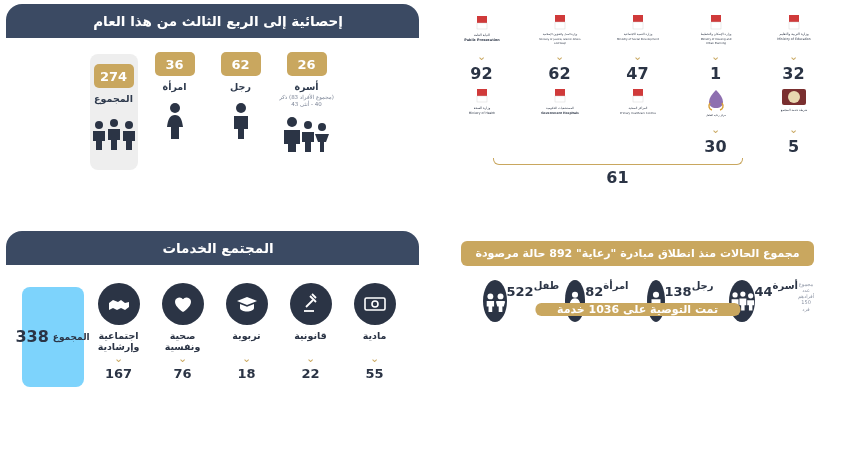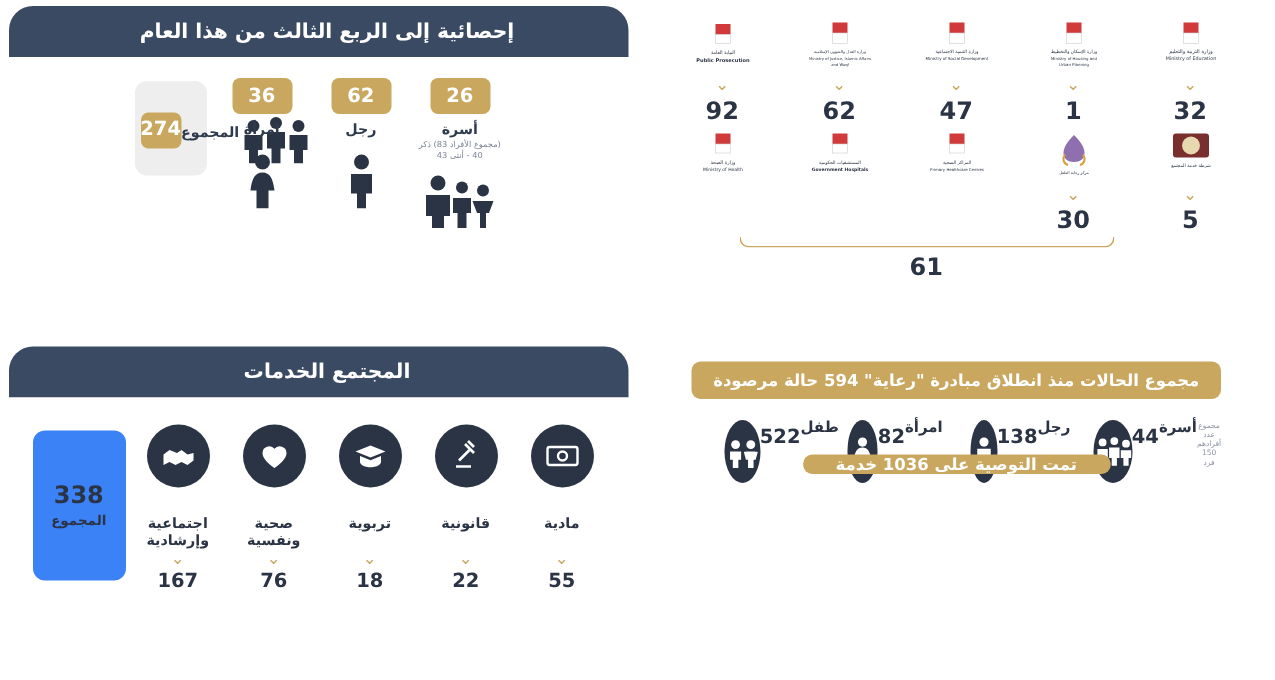--- a/index.html
+++ b/index.html
@@ -66,22 +66,22 @@
   }
   .stat-sub {
     font-size: 5.5px; color: #7b8496; text-align: center; line-height: 1.2;
     margin-top: 1px;
   }
   .glyph { margin-top: 7px; color: #2b3445; height: 38px; display:flex; align-items:flex-end; }
   .total-box {
     background: #eeeeee;
     border-radius: 8px;
     width: 48px;
-    padding: 10px 4px 8px;
-    display: flex; flex-direction: row; align-items: center;
+    padding: 10px 4px 20px;
+    display: flex; flex-direction: column; align-items: center;
     margin-top: 2px;
   }
 
   
   .partners {
     padding: 8px 10px 0;
     display: flex; flex-direction: column; gap: 2px;
   }
   .prow {
     display: flex; flex-direction: row-reverse;
@@ -108,28 +108,28 @@
     display: flex; flex-direction: row-reverse;
     align-items: flex-start; justify-content: center; gap: 6px;
   }
   .svc { width: 58px; display: flex; flex-direction: column; align-items: center; }
   .circ {
     width: 42px; height: 42px; border-radius: 50%;
     background: #2b3445; color: #ffffff;
     display: flex; align-items: center; justify-content: center;
   }
   .svc-label {
-    margin-top: 19px; font-size: 9.5px; font-weight: bold; color: #2b3445;
+    margin-top: 5px; font-size: 9.5px; font-weight: bold; color: #2b3445;
     text-align: center; line-height: 1.2; direction: rtl; height: 24px;
   }
   .svc-num { font-size: 13px; font-weight: bold; color: #2b3445; margin-top: 3px; }
   .svc-total {
-    background: #3b82f6; border-radius: 8px;
+    background: #7dd3fc; border-radius: 8px;
     width: 62px; min-height: 100px;
-    display: flex; flex-direction: column; align-items: center; justify-content: center;
+    display: flex; flex-direction: row; align-items: center; justify-content: center;
     gap: 4px; margin-top: 4px;
   }
   .svc-total .n { font-size: 16px; font-weight: bold; color: #2b3445; }
   .svc-total .t { font-size: 9px; color: #2b3445; font-weight: bold; }
 
   
   .init { padding: 10px 12px 0; display: flex; flex-direction: column; align-items: center; }
   .gold-banner {
     background: #c9a75f; color: #ffffff;
     border-radius: 6px;
@@ -435,21 +435,21 @@
           <div class="t">المجموع</div>
         </div>
 
       </div>
     </div>
   </div>
 
   <div class="quad">
     <div class="body-card">
       <div class="init">
-        <div class="gold-banner">مجموع الحالات منذ انطلاق مبادرة "رعاية" 594 حالة مرصودة</div>
+        <div class="gold-banner">مجموع الحالات منذ انطلاق مبادرة "رعاية" 892 حالة مرصودة</div>
 
         <div class="init-row">
           <div class="init-item">
             <div class="circ">
               <svg width="26" height="24" viewBox="0 0 30 24" fill="#fff">
                 <circle cx="7" cy="5" r="3"></circle>
                   <path d="M3 10h8v7H9v6H5v-6H3z"></path>
                 <circle cx="16" cy="4" r="3"></circle>
                   <path d="M12 9h8v8h-2v6h-4v-6h-2z"></path>
                 <circle cx="25" cy="6" r="3"></circle>

